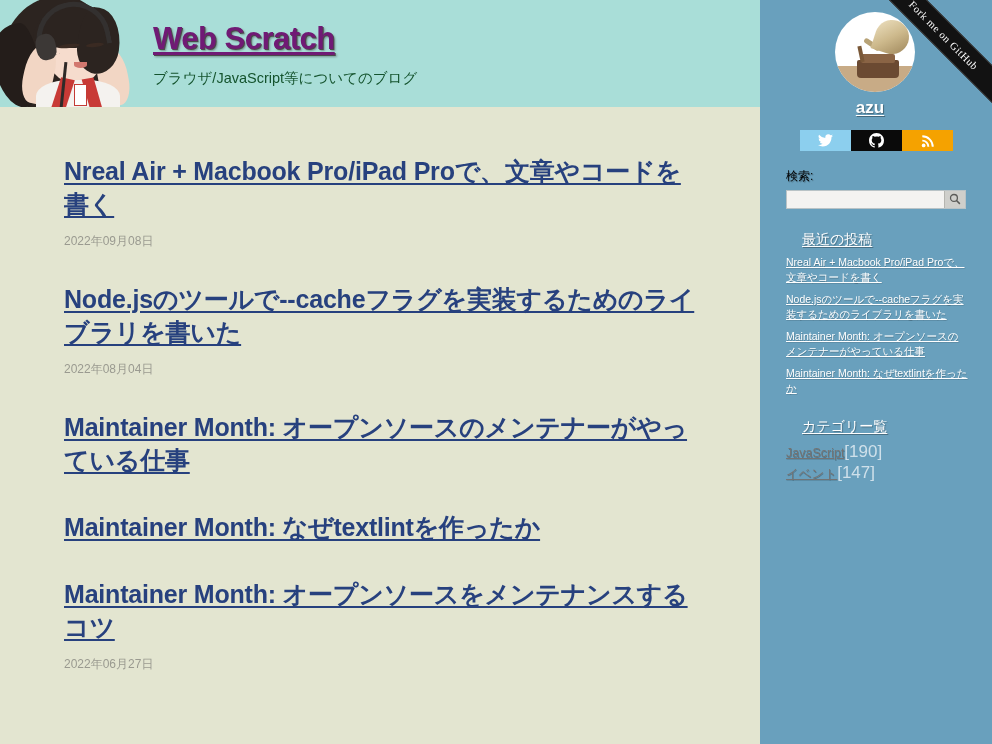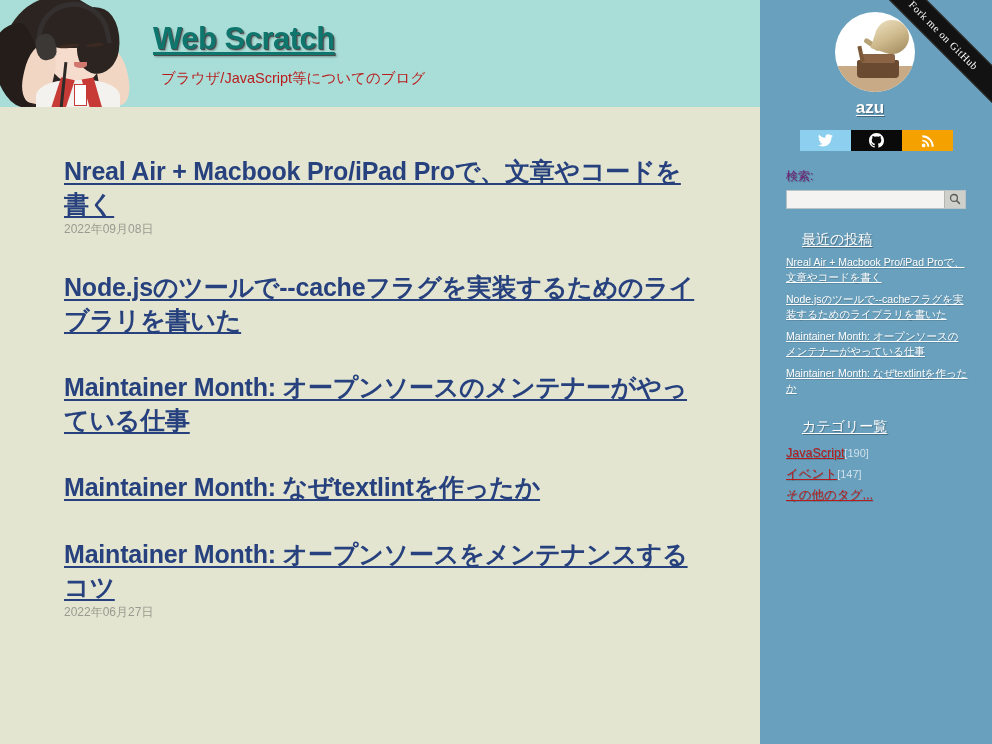--- a/index.html
+++ b/index.html
@@ -166,34 +166,33 @@
 
   .header-text {
     position: absolute;
     left: 153px;
     top: 20px;
   }
   .site-title {
     display: inline-block;
     font-size: 31px;
     font-weight: bold;
-    color: #0f766e;
+    color: #701a75;
     text-decoration: underline;
     text-underline-offset: 3px;
     text-shadow: 1px 1px 0 #4a4a4a, 2px 2px 2px rgba(60,60,60,0.45);
     letter-spacing: -0.5px;
     line-height: 38px;
     cursor: pointer;
   }
   .site-subtitle {
     margin-top: 10px;
     font-size: 14.5px;
-    color: #b91c1c;
+    color: #14532d;
     line-height: 20px;
-    margin-left: 8px;
   }
 
   
   .main {
     position: absolute;
     left: 0;
     top: 107px;
     width: 760px;
     height: 637px;
     background: #e3e5d0;
@@ -209,20 +208,21 @@
     font-size: 25px;
     font-weight: bold;
     color: #27417e;
     text-decoration: underline;
     text-underline-offset: 3px;
     line-height: 33px;
     cursor: pointer;
     letter-spacing: -0.2px;
   }
   .post-date {
+    margin-top: 12px;
     font-size: 12px;
     color: #9a9a90;
     line-height: 16px;
   }
 
   
   .sidebar {
     position: absolute;
     left: 760px;
     top: 0;
@@ -323,21 +323,21 @@
   .social-btn.twitter { background: #8ccfee; }
   .social-btn.github  { background: #0a0a0a; }
   .social-btn.rss     { background: #f5a200; }
   .social-btn svg { display: block; }
 
   .search-label {
     position: absolute;
     left: 786px;
     top: 168px;
     font-size: 12px;
-    color: #701a75;
+    color: #000000;
     text-shadow: 1px 1px 1px rgba(0,0,0,0.3);
   }
   .search-box {
     position: absolute;
     left: 786px;
     top: 190px;
     width: 180px;
     height: 19px;
     display: flex;
     border: 1px solid #b9c3c6;
@@ -399,28 +399,28 @@
     left: 786px;
     top: 442px;
     width: 190px;
   }
   .category-row {
     line-height: 19px;
     white-space: nowrap;
   }
   .category-name {
     font-size: 12.5px;
-    color: #b91c1c;
+    color: #737373;
     text-decoration: underline;
     text-underline-offset: 1px;
     cursor: pointer;
     text-shadow: 0.5px 0.5px 0.5px rgba(0,0,0,0.25);
   }
   .category-count {
-    font-size: 11px;
+    font-size: 17px;
     color: #cfe0ea;
   }
 
   
   .fork-ribbon {
     position: absolute;
     right: -44px;
     top: 22px;
     width: 185px;
     height: 25px;
@@ -474,20 +474,21 @@
 
   <div class="main">
 
     <div class="post">
       <a class="post-title">Nreal Air + Macbook Pro/iPad Proで、文章やコードを書く</a>
       <div class="post-date">2022年09月08日</div>
     </div>
 
     <div class="post">
       <a class="post-title">Node.jsのツールで--cacheフラグを実装するためのライブラリを書いた</a>
+      <div class="post-date">2022年08月04日</div>
     </div>
 
     <div class="post">
       <a class="post-title">Maintainer Month: オープンソースのメンテナーがやっている仕事</a>
     </div>
 
     <div class="post">
       <a class="post-title">Maintainer Month: なぜtextlintを作ったか</a>
     </div>
 
@@ -563,18 +564,15 @@
   </div>
 
   <div class="side-section-title" id="category-title">カテゴリー覧</div>
   <div class="category-list">
     <div class="category-row">
       <span class="category-name">JavaScript</span><span class="category-count">[190]</span>
     </div>
     <div class="category-row">
       <span class="category-name">イベント</span><span class="category-count">[147]</span>
     </div>
-    <div class="category-row">
-      <span class="category-name">その他のタグ...</span><span class="category-count"></span>
-    </div>
   </div>
 
 </div>
 
 </body></html>

